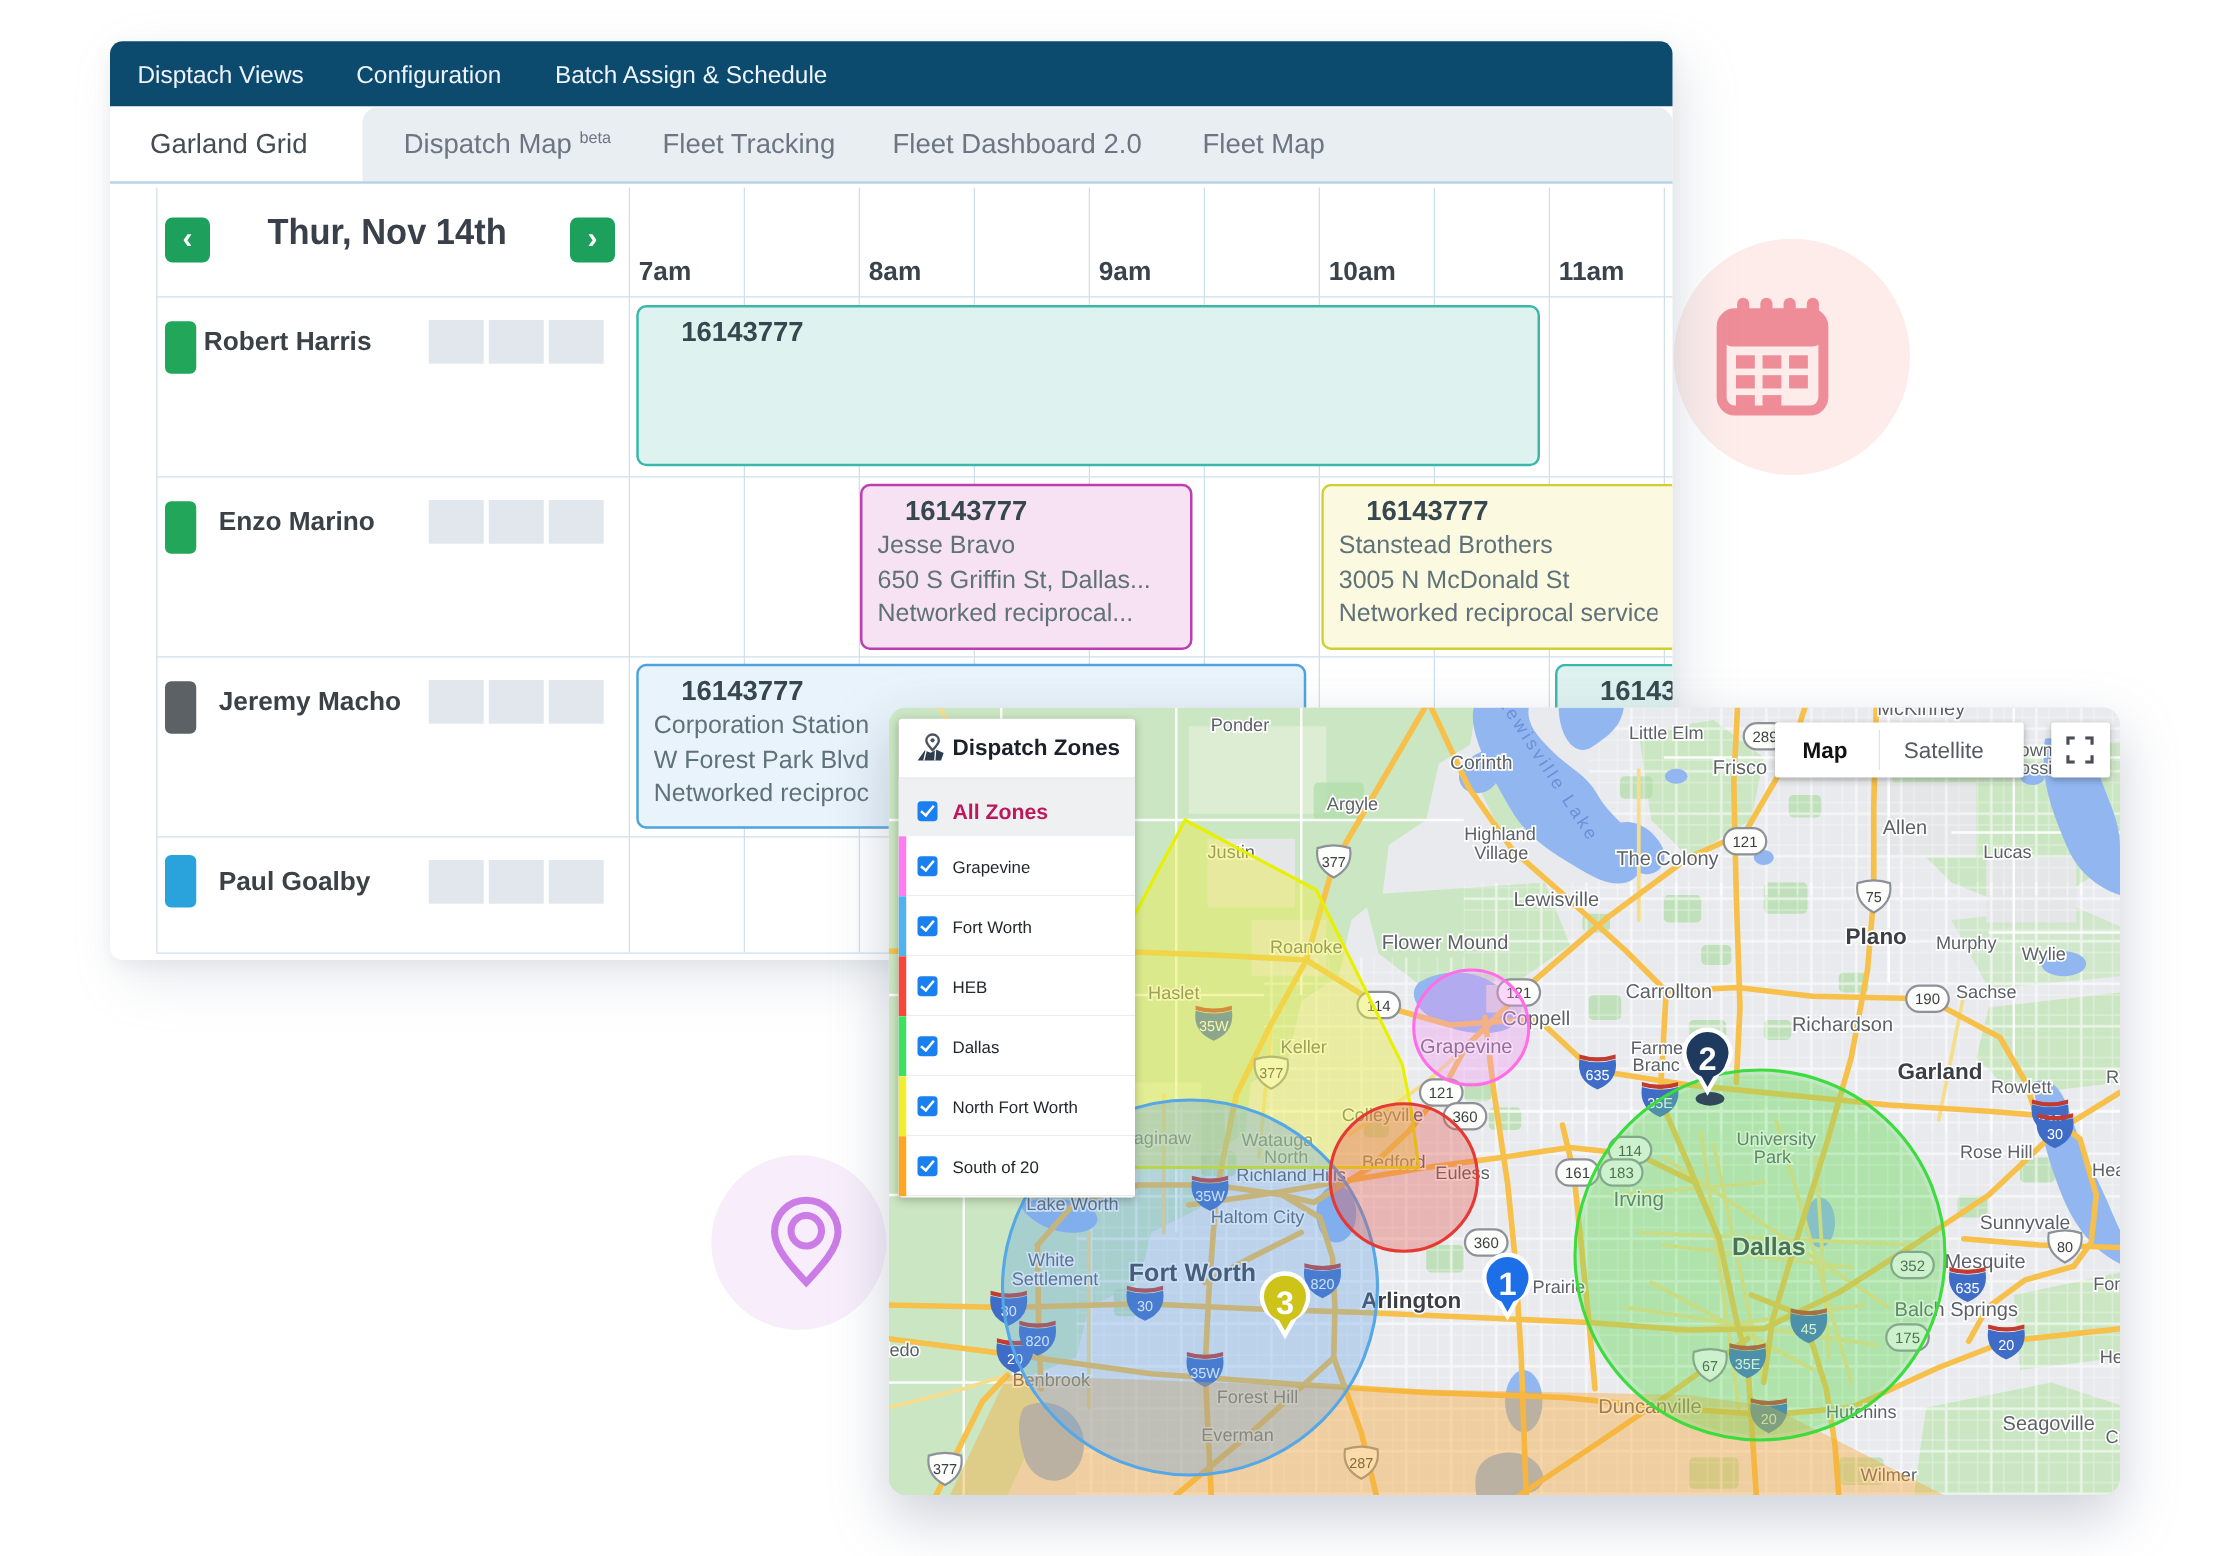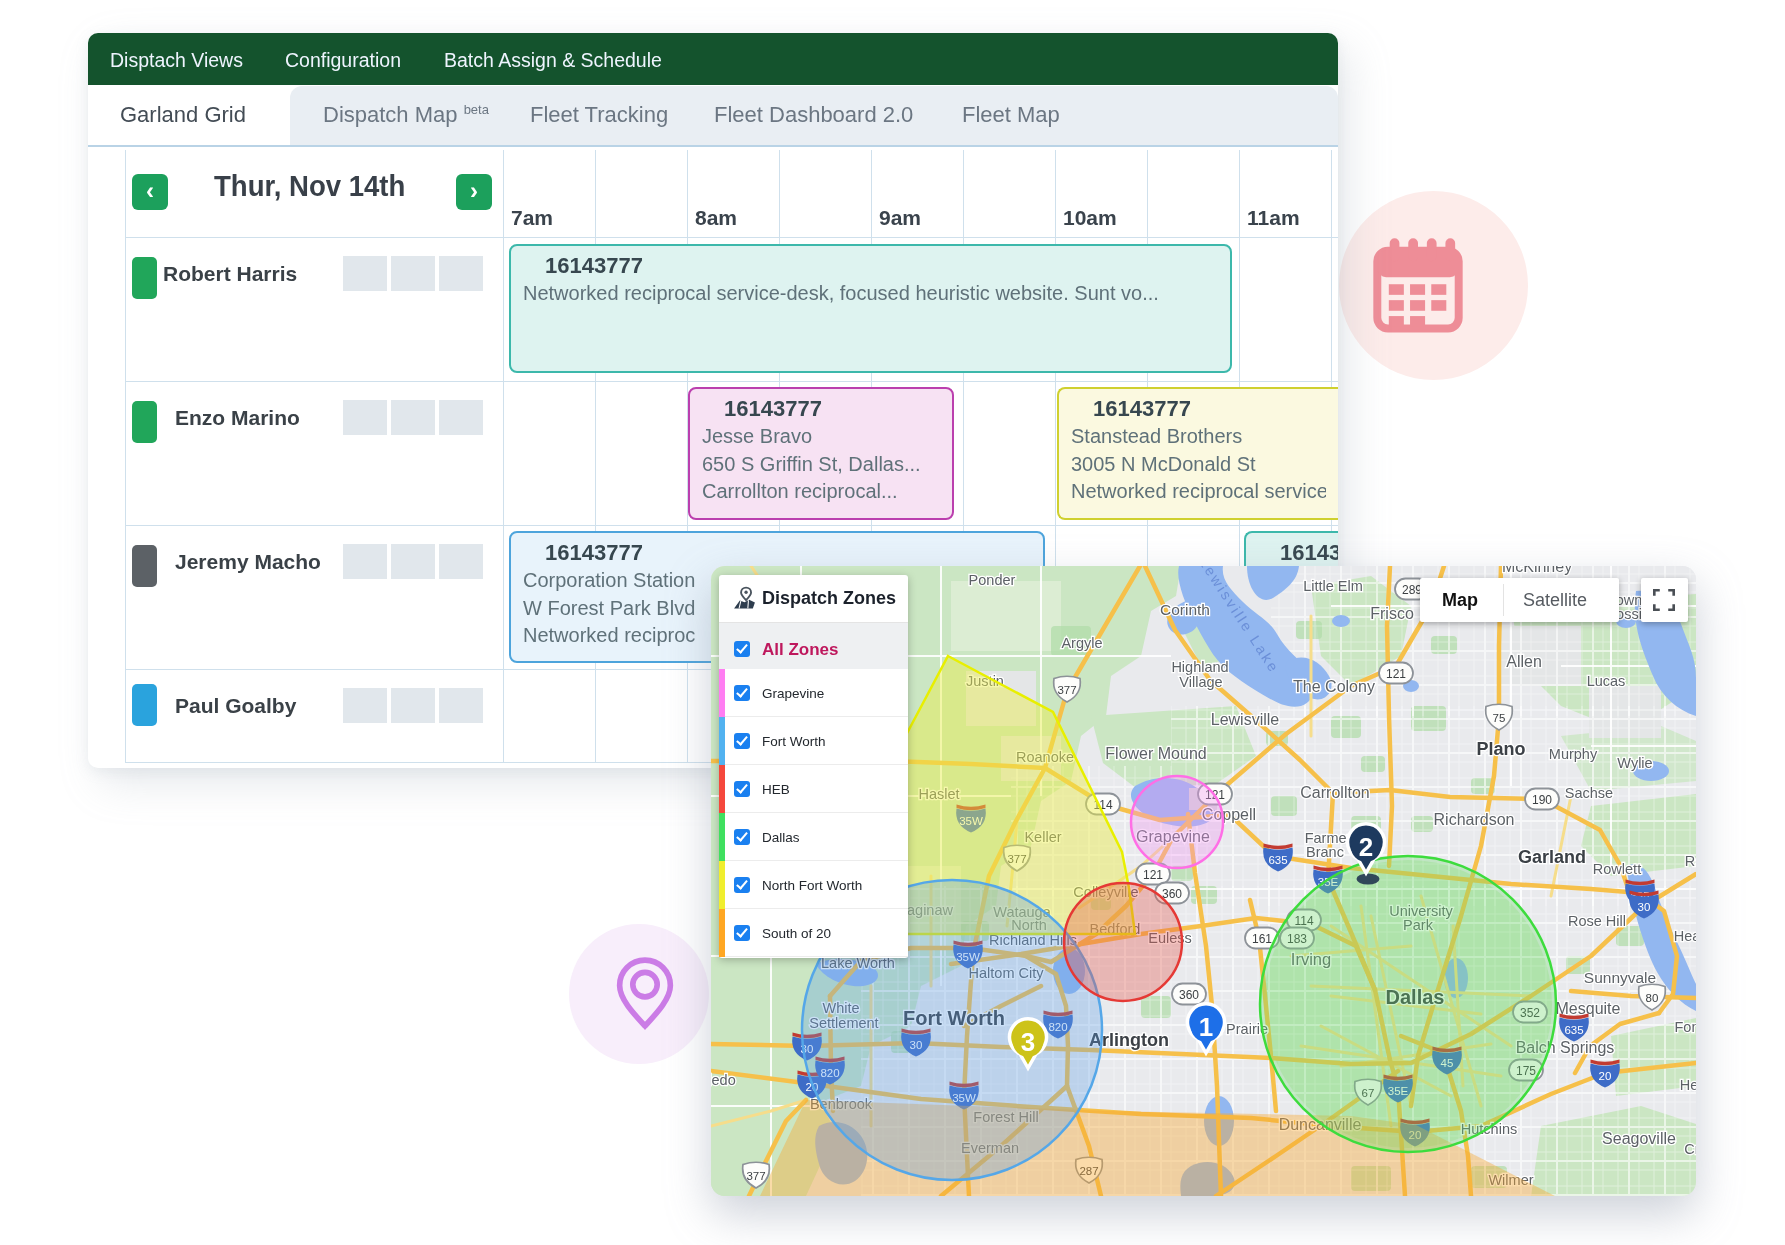--- a/index.html
+++ b/index.html
@@ -7,21 +7,21 @@
        font-family:"Liberation Sans",sans-serif;}
   .abs{position:absolute;}
 
   
   .deco-cal{left:1339px;top:191px;width:189px;height:189px;border-radius:50%;background:#fdecea;}
   .deco-pin{left:569px;top:924px;width:140px;height:140px;border-radius:50%;background:#f8eefb;}
 
   
   .panel{left:88px;top:33px;width:1250px;height:735px;background:#fff;border-radius:10px;
          box-shadow:12px 16px 42px rgba(145,158,175,.22), 0 4px 14px rgba(150,160,175,.14);}
-  .appbar{left:88px;top:33px;width:1250px;height:52px;background:#14532d;border-radius:10px 10px 0 0;
+  .appbar{left:88px;top:33px;width:1250px;height:52px;background:#0c4a6e;border-radius:10px 10px 0 0;
           color:#eef4fe;font-size:19.5px;}
   .appbar span{position:absolute;top:16px;}
   .tabsbg{left:290px;top:86px;width:1048px;height:60px;background:#e9eef3;border-radius:12px 12px 0 0;}
   .tabline{left:88px;top:145px;width:1250px;height:2px;background:#b9d3e6;}
   .tabtxt{top:102px;font-size:22px;color:#6b7682;}
 
   
   .vline{width:1px;background:#cfe0ec;top:150px;height:612px;}
   .hline{height:1px;background:#cfe0ec;left:125px;width:1213px;}
 
@@ -147,27 +147,26 @@
 <div class="abs gbox" style="left:439px;top:544px"></div>
 
 <div class="abs chip" style="left:132px;top:684px;background:#2aa3dd"></div>
 <span class="abs pname" style="left:175px;top:688px">Paul Goalby</span>
 <div class="abs gbox" style="left:343px;top:688px"></div>
 <div class="abs gbox" style="left:391px;top:688px"></div>
 <div class="abs gbox" style="left:439px;top:688px"></div>
 
 <div class="abs card" style="left:509px;top:244px;width:723px;height:129px;background:#def3f0;border-color:#3cb8ab;">
   <div class="t">16143777</div>
-  <div class="b">Networked reciprocal service-desk, focused heuristic website. Sunt vo...</div>
 </div>
 <div class="abs card" style="left:688px;top:387px;width:266px;height:133px;background:#f7e2f3;border-color:#bb3fae;">
   <div class="t">16143777</div>
   <div class="b">Jesse Bravo</div>
   <div class="b">650 S Griffin St, Dallas...</div>
-  <div class="b">Carrollton reciprocal...</div>
+  <div class="b">Networked reciprocal...</div>
 </div>
 <div class="abs card" style="left:1057px;top:387px;width:281px;height:133px;background:#fbf9e0;border-color:#cfd02f;border-right:none;border-radius:8px 0 0 8px;">
   <div class="t">16143777</div>
   <div class="b">Stanstead Brothers</div>
   <div class="b">3005 N McDonald St</div>
   <div class="b">Networked reciprocal service</div>
 </div>
 <div class="abs card" style="left:509px;top:531px;width:536px;height:132px;background:#e8f3fb;border-color:#4da4dc;">
   <div class="t">16143777</div>
   <div class="b">Corporation Station</div>

